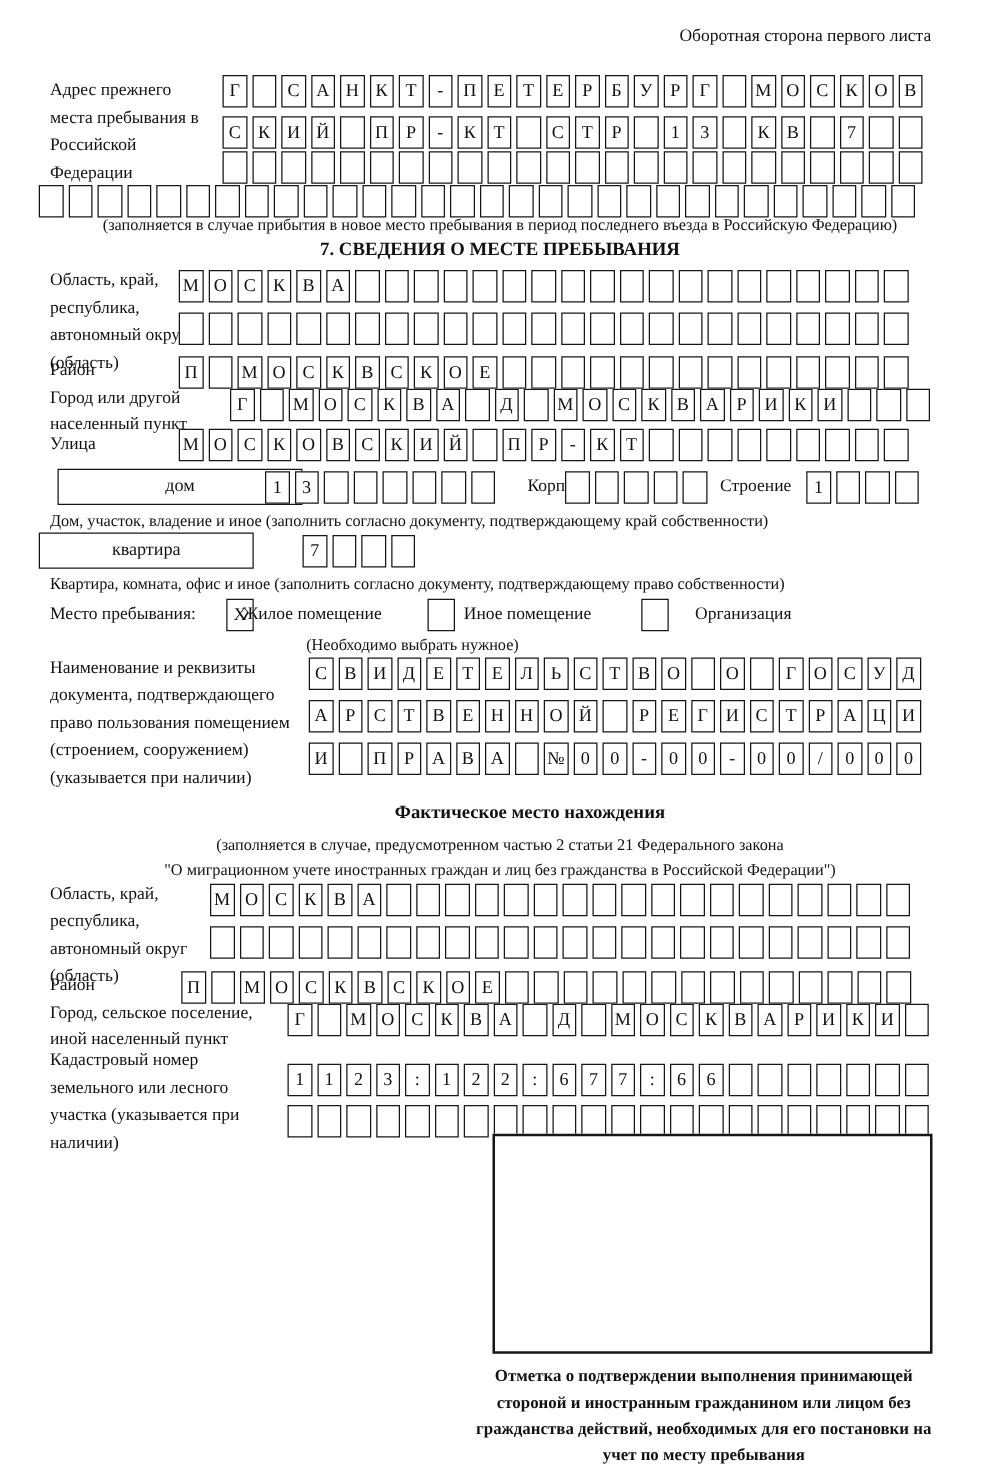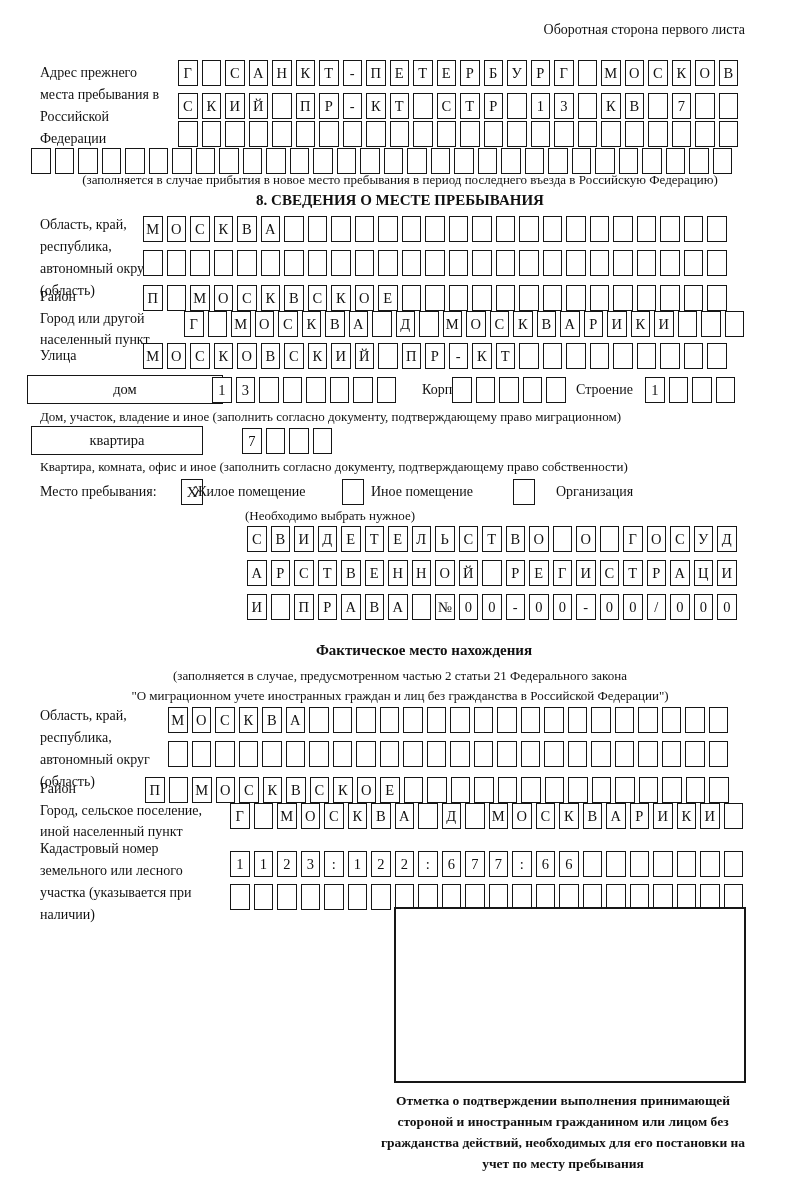--- a/index.html
+++ b/index.html
@@ -142,21 +142,21 @@
       <div class="cell"></div>
       <div class="cell"></div>
       <div class="cell"></div>
       <div class="cell"></div>
       <div class="cell"></div>
       <div class="cell"></div>
       <div class="cell"></div>
     </div>
   <div class="note center" style="left:0;top:170px;width:100%;">(заполняется в случае прибытия в новое место пребывания в период последнего въезда в Российскую Федерацию)</div>
 
-  <div class="title" style="top:192px;">8. СВЕДЕНИЯ О МЕСТЕ ПРЕБЫВАНИЯ</div>
+  <div class="title" style="top:192px;">7. СВЕДЕНИЯ О МЕСТЕ ПРЕБЫВАНИЯ</div>
 
   <div class="lbl" style="left:40px;top:214px;width:112px;">Область, край, республика, автономный округ (область)</div>
   <div class="cells" style="left:143px;top:216px;">
       <div class="cell">М</div>
       <div class="cell">О</div>
       <div class="cell">С</div>
       <div class="cell">К</div>
       <div class="cell">В</div>
       <div class="cell">А</div>
       <div class="cell"></div>
@@ -286,21 +286,21 @@
       <div class="cell"></div>
       <div class="cell"></div>
       <div class="cell"></div>
       <div class="cell"></div>
       <div class="cell"></div>
       <div class="cell"></div>
       <div class="cell"></div>
       <div class="cell"></div>
     </div>
 
-  <div class="wbox" style="left:27px;top:375px;width:196px;">дом</div>
+  <div class="wbox" style="left:46px;top:375px;width:196px;">дом</div>
   <div class="cells" style="left:212px;top:377px;">
       <div class="cell">1</div>
       <div class="cell">3</div>
       <div class="cell"></div>
       <div class="cell"></div>
       <div class="cell"></div>
       <div class="cell"></div>
       <div class="cell"></div>
       <div class="cell"></div>
     </div>
@@ -312,40 +312,41 @@
       <div class="cell"></div>
       <div class="cell"></div>
     </div>
   <div class="inline-lbl" style="left:576px;top:377px;">Строение</div>
   <div class="cells" style="left:645px;top:377px;">
       <div class="cell">1</div>
       <div class="cell"></div>
       <div class="cell"></div>
       <div class="cell"></div>
     </div>
-  <div class="note" style="left:40px;top:407px;">Дом, участок, владение и иное (заполнить согласно документу, подтверждающему право миграционном)</div>
+  <div class="note" style="left:40px;top:407px;">Дом, участок, владение и иное (заполнить согласно документу, подтверждающему край собственности)</div>
 
   <div class="wbox" style="left:31px;top:426px;width:172px;">квартира</div>
   <div class="cells" style="left:242px;top:428px;">
       <div class="cell">7</div>
       <div class="cell"></div>
       <div class="cell"></div>
       <div class="cell"></div>
     </div>
   <div class="note" style="left:40px;top:457px;">Квартира, комната, офис и иное (заполнить согласно документу, подтверждающему право собственности)</div>
 
   <div class="inline-lbl" style="left:40px;top:479px;">Место пребывания:</div>
   <div class="cbox" style="left:181px;top:479px;">X</div>
   <div class="inline-lbl" style="left:194px;top:479px;">Жилое помещение</div>
   <div class="cbox" style="left:342px;top:479px;"></div>
   <div class="inline-lbl" style="left:371px;top:479px;">Иное помещение</div>
   <div class="cbox" style="left:513px;top:479px;"></div>
   <div class="inline-lbl" style="left:556px;top:479px;">Организация</div>
   <div class="note center" style="left:0;top:506px;width:660px;">(Необходимо выбрать нужное)</div>
 
+  <div class="lbl" style="left:40px;top:524px;width:212px;">Наименование и реквизиты документа, подтверждающего право пользования помещением (строением, сооружением) (указывается при наличии)</div>
   <div class="cells" style="left:247px;top:526px;">
       <div class="cell">С</div>
       <div class="cell">В</div>
       <div class="cell">И</div>
       <div class="cell">Д</div>
       <div class="cell">Е</div>
       <div class="cell">Т</div>
       <div class="cell">Е</div>
       <div class="cell">Л</div>
       <div class="cell">Ь</div>

